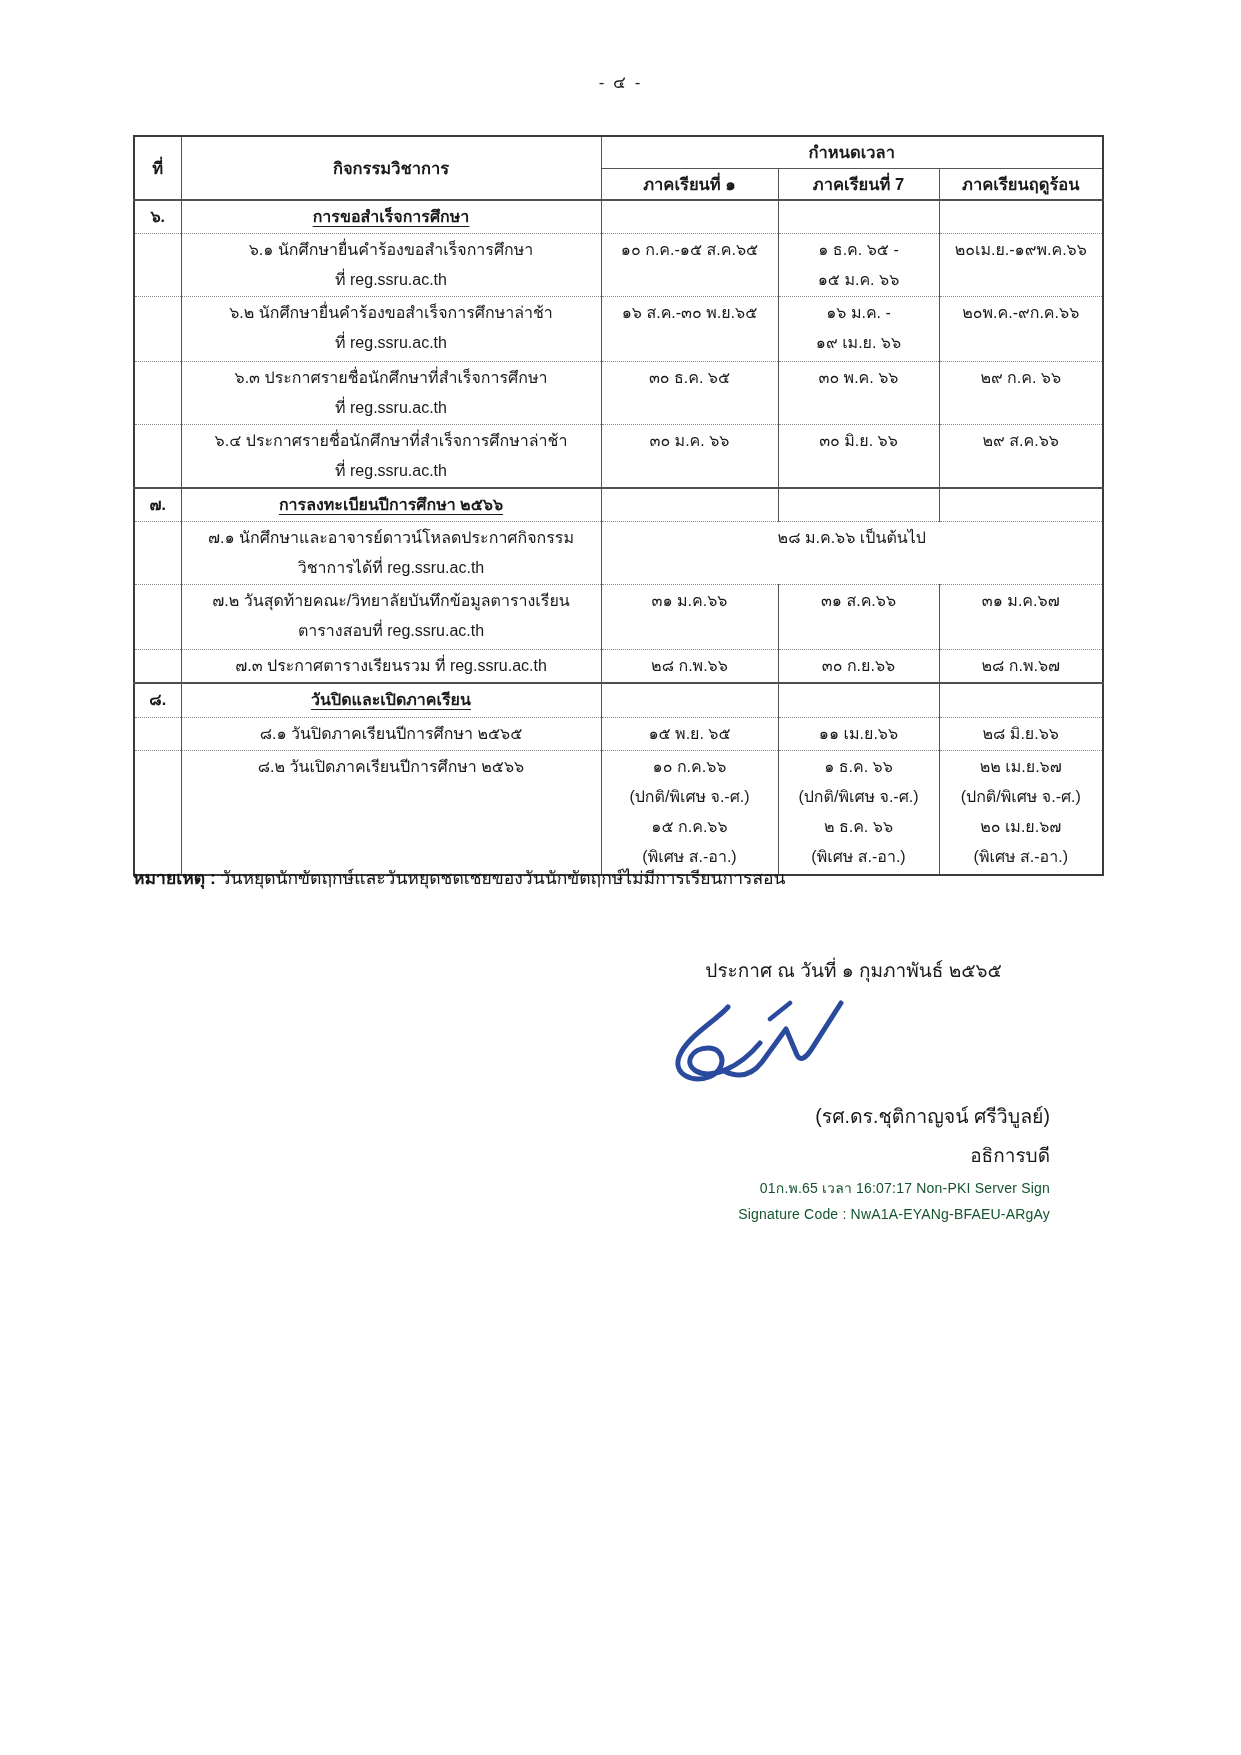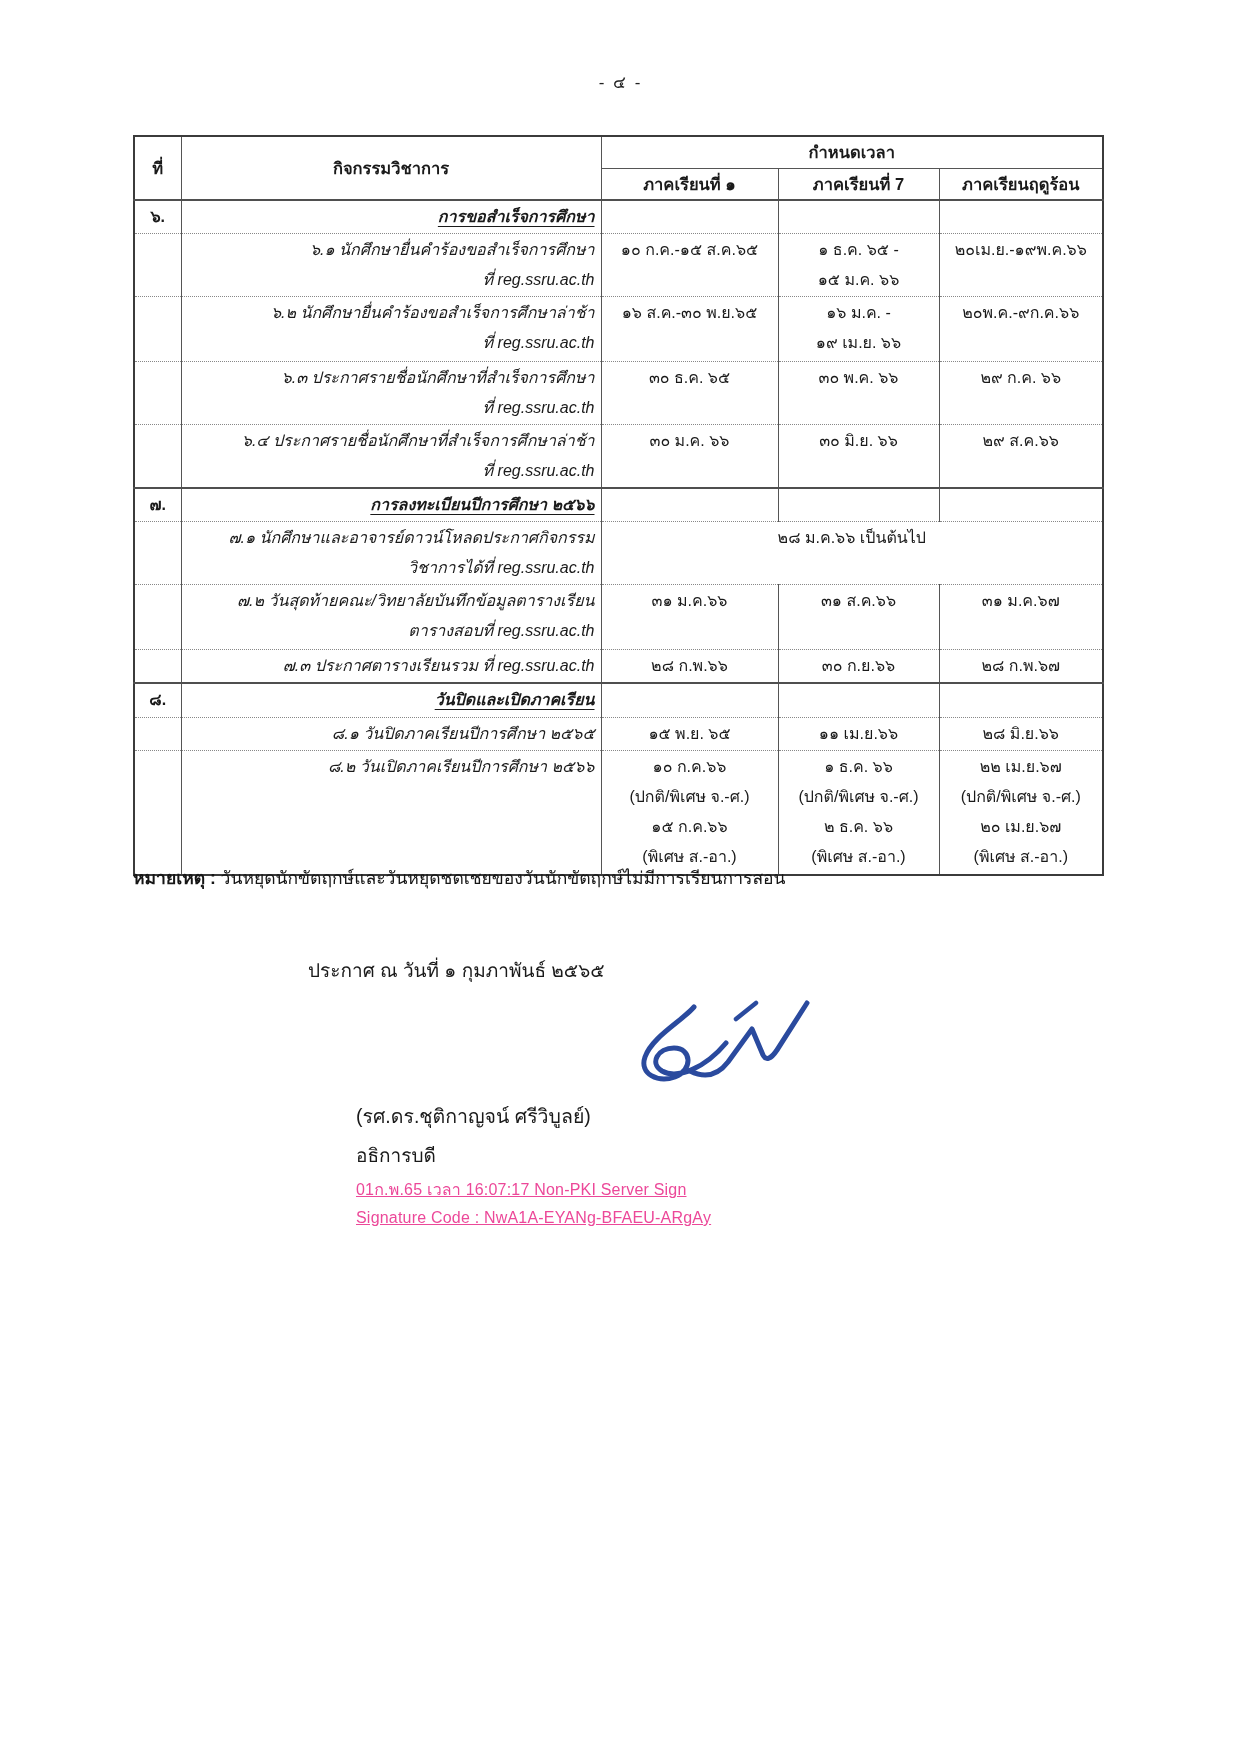--- a/index.html
+++ b/index.html
@@ -31,39 +31,39 @@
     overflow:hidden;
   }
   table.cal th{
     font-weight:bold;font-size:16.5px;text-align:center;vertical-align:middle;
     line-height:26px;
   }
   tr.hrow1 th.schedule{border-bottom:1px solid #555;}
   tr.r-section td{border-top:2px solid #4f4f4f;}
   tr.r-dotted td{border-top:1px dotted #888;}
   td.no{text-align:center;font-weight:bold;}
-  td.activity{text-align:right;padding-left:14px;font-style:italic;}
+  td.activity{text-align:center;padding-left:14px;}
   td.date{text-align:center;}
   .section-title{
     font-weight:bold;text-decoration:underline;text-underline-offset:4px;
   }
   .note{
     position:absolute;left:133px;top:864px;width:1000px;
     font-size:17.5px;color:#161616;
   }
   .note-label{font-weight:bold;}
   .sig-block{
-    position:absolute;left:356px;top:955px;width:660px;
-    text-align:left;color:#1a1a1a;
+    position:absolute;left:390px;top:955px;width:660px;
+    text-align:right;color:#1a1a1a;
   }
   .announce{position:relative;left:-48px;font-size:19px;}
   .sig-ink{display:block;margin:6px auto 0;position:relative;left:62px;}
   .signer-name{font-size:19.5px;margin-top:14px;}
   .signer-position{font-size:19px;margin-top:8px;}
-  .stamp{font-size:16px;color:#ec4899;margin-top:7px;letter-spacing:.2px;text-decoration:underline;}
+  .stamp{font-size:14px;color:#14532d;margin-top:7px;letter-spacing:.2px;}
   .stamp.code{}
 </style>
 </head>
 <body>
 
 <div class="page">
 
   <div class="page-number">- ๔ -</div>
 
   <table class="cal">

